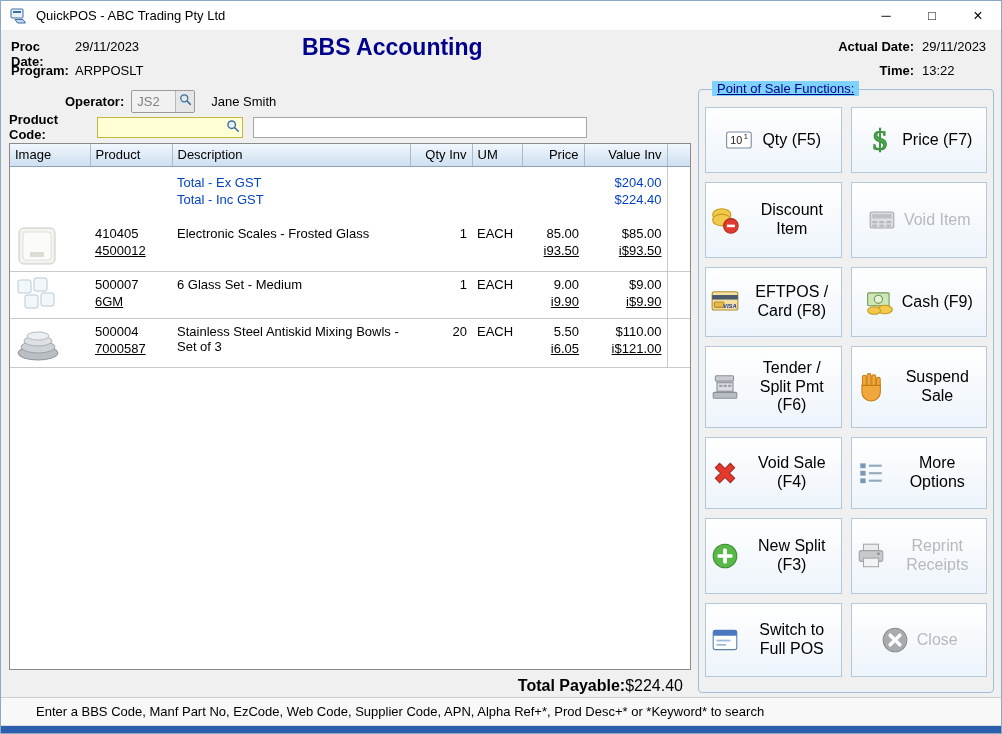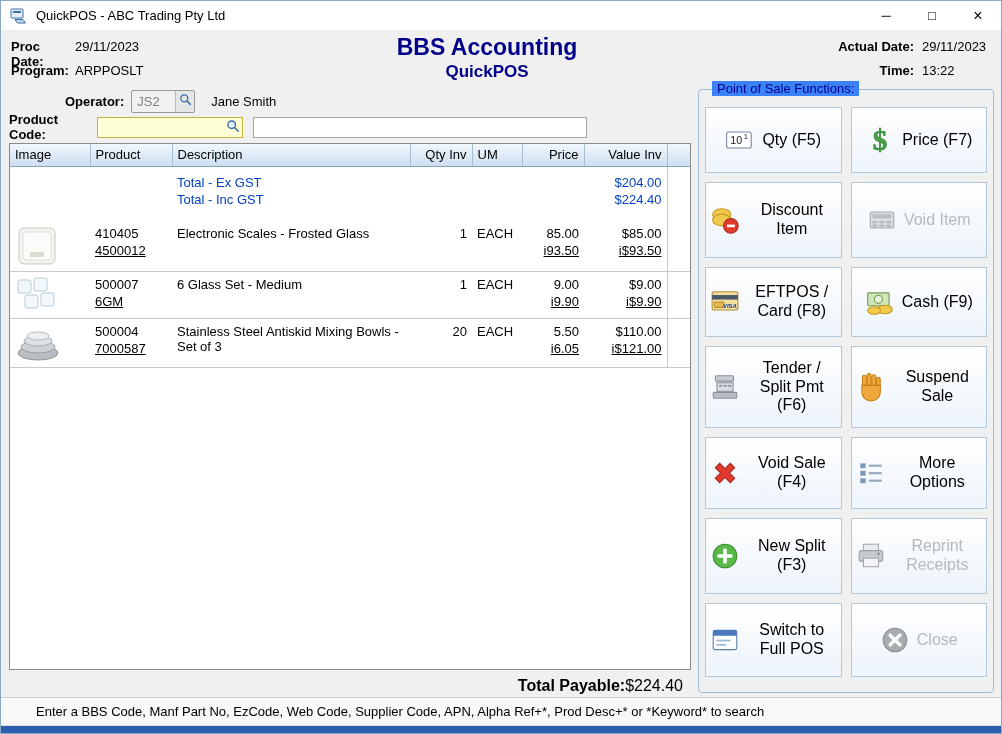--- a/index.html
+++ b/index.html
@@ -14,21 +14,21 @@
   .win-controls { margin-left:auto; display:flex; height:100%; }
   .win-btn { width:46px; height:100%; display:flex; align-items:center; justify-content:center; font-size:13px; background:transparent; border:none; font-family:inherit; color:#000; }
   .win-btn.close { font-size:16px; }
 
   .lbl { font-weight:bold; }
 
   
   .proc-row { position:absolute; top:38px; left:10px; display:flex; }
   .prog-row { position:absolute; top:62px; left:10px; display:flex; }
   .proc-row .lbl, .prog-row .lbl { width:64px; }
-  .hdr-center { position:absolute; top:33px; left:286px; width:400px; text-align:center; color:#00008B; }
+  .hdr-center { position:absolute; top:33px; left:301px; width:400px; text-align:left; color:#00008B; }
   .hdr-center .t1 { font-size:23px; font-weight:bold; }
   .hdr-center .t2 { font-size:17px; font-weight:bold; margin-top:1px; }
   .hdr-right { position:absolute; top:38px; right:9px; display:grid; grid-template-columns:auto 70px; column-gap:8px; row-gap:9px; }
   .hdr-right .lbl { text-align:right; }
 
   
   .operator-row { position:absolute; top:88px; left:16px; display:flex; align-items:center; height:24px; }
   .operator-row .lbl { margin-right:7px;margin-left:48px; }
   .op-input { width:64px; height:23px; background:#f1f1f1; border:1px solid #9a9a9a; border-radius:2px; display:flex; align-items:center; overflow:hidden; }
   .op-input input { flex:1; min-width:0; border:none; background:transparent; color:#808080; font:inherit; padding-left:5px; outline:none; }
@@ -58,21 +58,21 @@
   .code2 { margin-top:2px;text-decoration:underline; }
   .img-cell svg { display:block; }
 
   
   .total-payable { position:absolute; top:676px; left:8px; width:674px; display:flex; justify-content:flex-end; align-items:baseline; }
   .total-payable .lbl { font-size:16px; }
   .total-payable .val { font-size:16px; }
 
   
   .pos-panel { position:absolute; left:697px; top:88px; width:296px; height:604px; border:1px solid #a0bcd8; border-radius:4px; }
-  .pos-title { position:absolute; top:-9px; left:13px; background:#3b82f6; padding:0 5px; color:#00008B; }
+  .pos-title { position:absolute; top:-9px; left:13px; background:#7dd3fc; padding:0 5px; color:#00008B;text-decoration:underline; }
   .pos-grid { position:absolute; left:6px; right:6px; top:17px; bottom:8px; display:grid; grid-template-columns:1fr 1fr; grid-template-rows:66px 76px 70px 82px 72px 76px 74px; gap:9px; }
   .pos-btn { display:flex; align-items:center; justify-content:center; gap:7px; padding:2px 4px; background:linear-gradient(#ffffff,#edf4fb); border:1px solid #b4c8dc; border-radius:0; font-family:inherit; font-size:16px; color:#000; text-align:center; line-height:1.18; }
   .pos-btn .bicon { flex:0 0 30px; display:flex; justify-content:center; }
   .pos-btn.disabled { color:#b5b9bd; }
 
   
   .status-bar { position:absolute; left:0; right:0; bottom:7px; height:29px; background:#f8f8f8; border-top:1px solid #cfcfcf; border-bottom:1px solid #dcdcdc; display:flex; align-items:center; padding-left:35px; }
   .bottom-strip { position:absolute; left:0; right:0; bottom:0; height:7px; background:#2b5fad; }
 </style>
 </head>
@@ -105,21 +105,20 @@
   <div class="proc-row">
     <span class="lbl">Proc Date:</span>
     <span>29/11/2023</span>
   </div>
   <div class="prog-row">
     <span class="lbl">Program:</span>
     <span>ARPPOSLT</span>
   </div>
   <div class="hdr-center">
     <div class="t1">BBS Accounting</div>
-    <div class="t2">QuickPOS</div>
   </div>
   <div class="hdr-right">
     <span class="lbl">Actual Date:</span>
     <span class="val">29/11/2023</span>
     <span class="lbl">Time:</span>
     <span class="val">13:22</span>
   </div>
 
   <div class="operator-row">
     <span class="lbl">Operator:</span>

